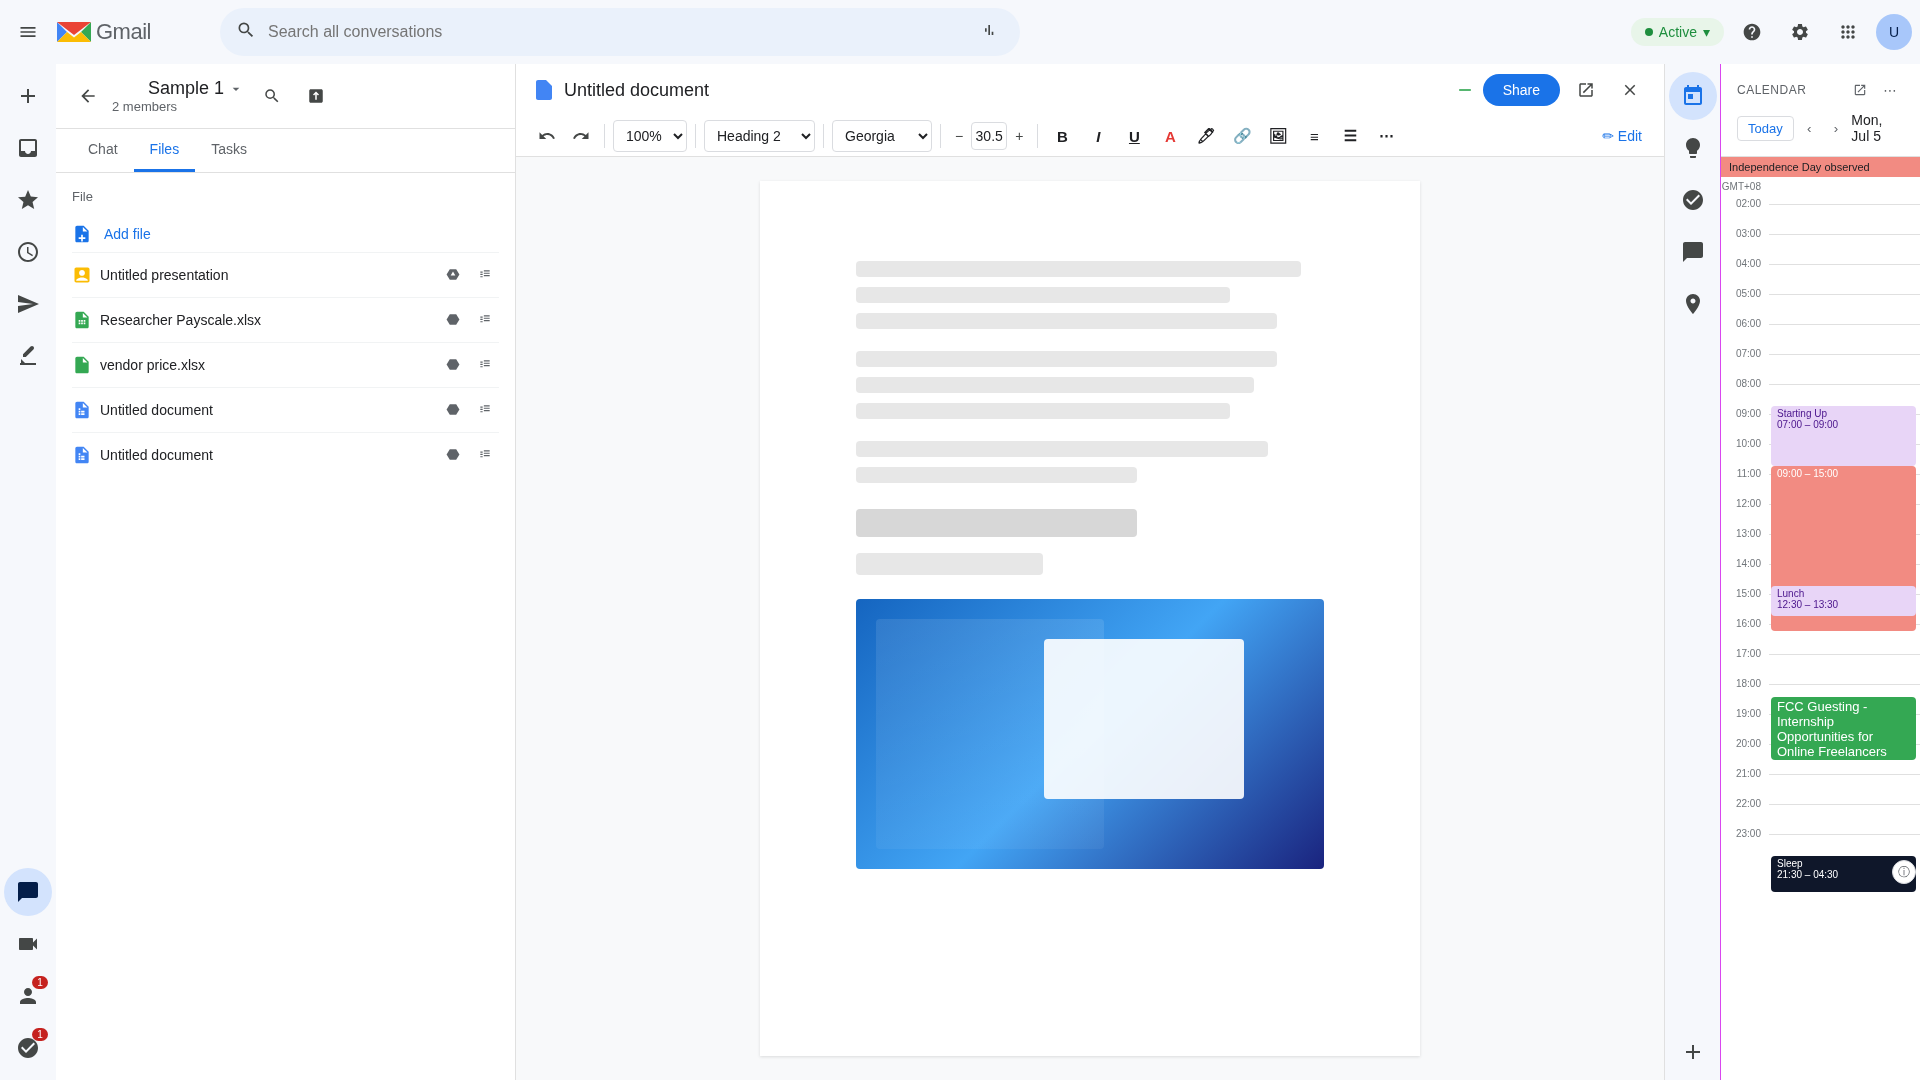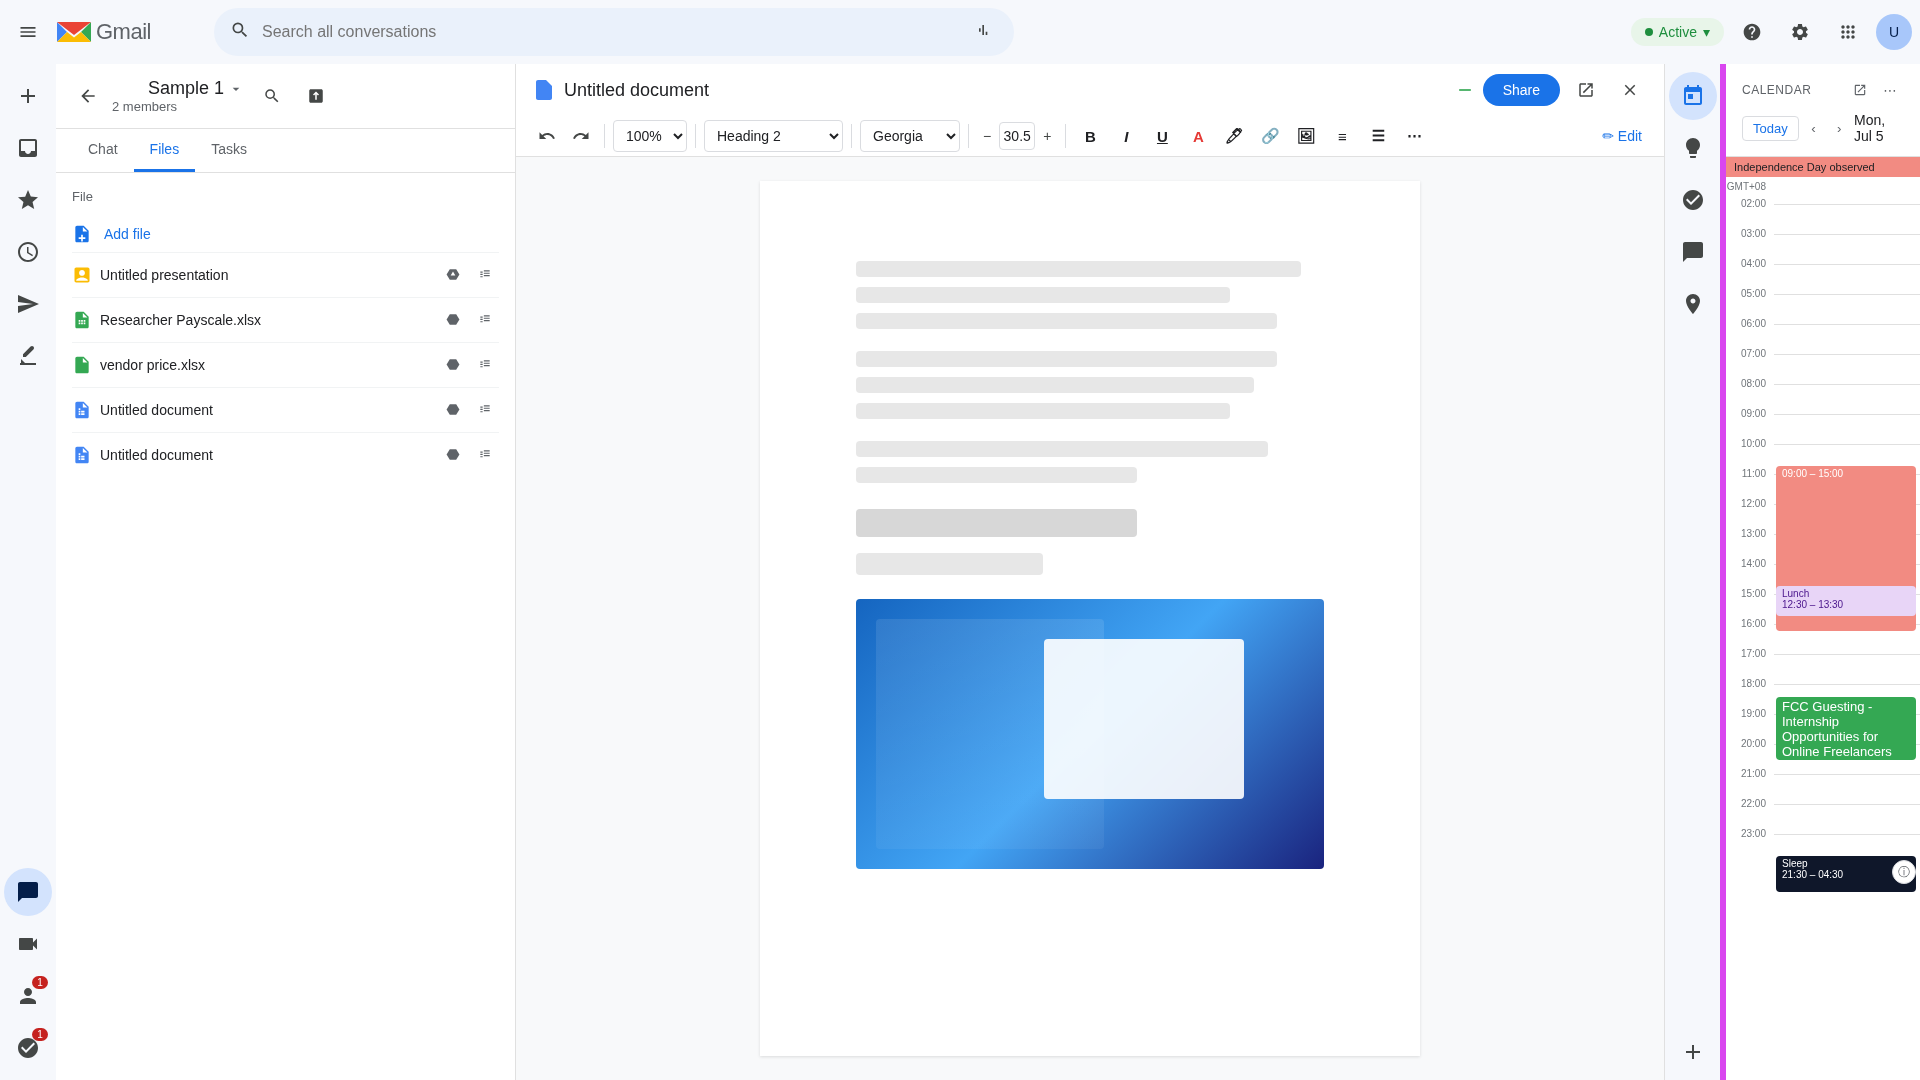--- a/index.html
+++ b/index.html
@@ -5,21 +5,21 @@
     * { margin: 0; padding: 0; box-sizing: border-box; }
     body { font-family: 'Google Sans', Arial, sans-serif; background: #f6f8fc; width: 1920px; height: 1080px; overflow: hidden; display: flex; flex-direction: column; }
 
     
     .topbar {
       height: 64px;
       background: #f6f8fc;
       display: flex;
       align-items: center;
       padding: 0 8px;
-      gap: 6px;
+      gap: 12px;
       flex-shrink: 0;
     }
     .topbar-left {
       display: flex;
       align-items: center;
       gap: 8px;
       width: 200px;
     }
     .hamburger-btn {
       width: 40px; height: 40px; border-radius: 50%; border: none; background: transparent;
@@ -201,21 +201,21 @@
       width: 100%; height: 270px; background: linear-gradient(135deg, #1565c0 0%, #42a5f5 50%, #1a237e 100%);
       border-radius: 4px; margin-top: 24px; position: relative; overflow: hidden;
     }
     .doc-image-overlay {
       position: absolute; right: 80px; top: 40px; width: 200px; height: 160px;
       background: rgba(255,255,255,0.9); border-radius: 4px;
     }
 
     
     .calendar-panel {
-      width: 200px; background: white; border-left: 6px solid #d946ef;
+      width: 200px; background: white; border-left: 1px solid #d946ef;
       display: flex; flex-direction: column; flex-shrink: 0;
     }
     .calendar-header {
       padding: 12px 16px; border-bottom: 1px solid #e0e0e0;
     }
     .cal-title { font-size: 12px; color: #5f6368; font-weight: 500; text-transform: uppercase; letter-spacing: 0.5px; }
     .cal-header-flex { display: flex; align-items: center; justify-content: space-between; }
     .today-btn {
       font-size: 13px; color: #1a73e8; border: 1px solid #dadce0; border-radius: 4px;
       padding: 4px 10px; cursor: pointer; background: white;
@@ -571,21 +571,21 @@
         <button class="toolbar-btn">
           <svg width="18" height="18" viewBox="0 0 24 24" fill="#444746">
               <path d="M18.4 10.6C16.55 8.99 14.15 8 11.5 8c-4.65 0-8.58 3.03-9.96 7.22L3.9 16c1.05-3.19 4.05-5.5 7.6-5.5 1.95 0 3.73.72 5.12 1.88L13 16h9V7l-3.6 3.6z"></path>
             </svg>
         </button>
         <div class="toolbar-divider"></div>
         <select class="toolbar-select">
           <option>100%</option>
         </select>
         <div class="toolbar-divider"></div>
-        <select class="toolbar-select" style="width:139px;">
+        <select class="toolbar-select" style="width:111px;">
           <option>Heading 2</option>
         </select>
         <div class="toolbar-divider"></div>
         <select class="toolbar-select" style="width:100px;">
           <option>Georgia</option>
         </select>
         <div class="toolbar-divider"></div>
         <div class="font-size-ctrl">
           <button class="toolbar-btn">−</button>
           <input class="font-size-input" type="text" value="30.5" style="">
@@ -778,20 +778,24 @@
           <div class="time-row">
               <span class="time-label">22:00</span>
               <div class="time-line"></div>
             </div>
           <div class="time-row">
               <span class="time-label">23:00</span>
               <div class="time-line"></div>
             </div>
         </div>
 
+        <div class="cal-event event-starting-up">
+          <div style="font-weight:500;">Starting Up</div>
+          <div>07:00 – 09:00</div>
+        </div>
         <div class="cal-event event-main-orange">
           <div style="font-weight:500;">09:00 – 15:00</div>
         </div>
         <div class="cal-event event-lunch">
           <div style="font-weight:500;">Lunch</div>
           <div>12:30 – 13:30</div>
         </div>
         <div class="cal-event event-fcc">
           <div style="font-weight:500;font-size:13px;">FCC Guesting - Internship Opportunities for Online Freelancers</div>
           <div>17:30 – 19:30</div>

